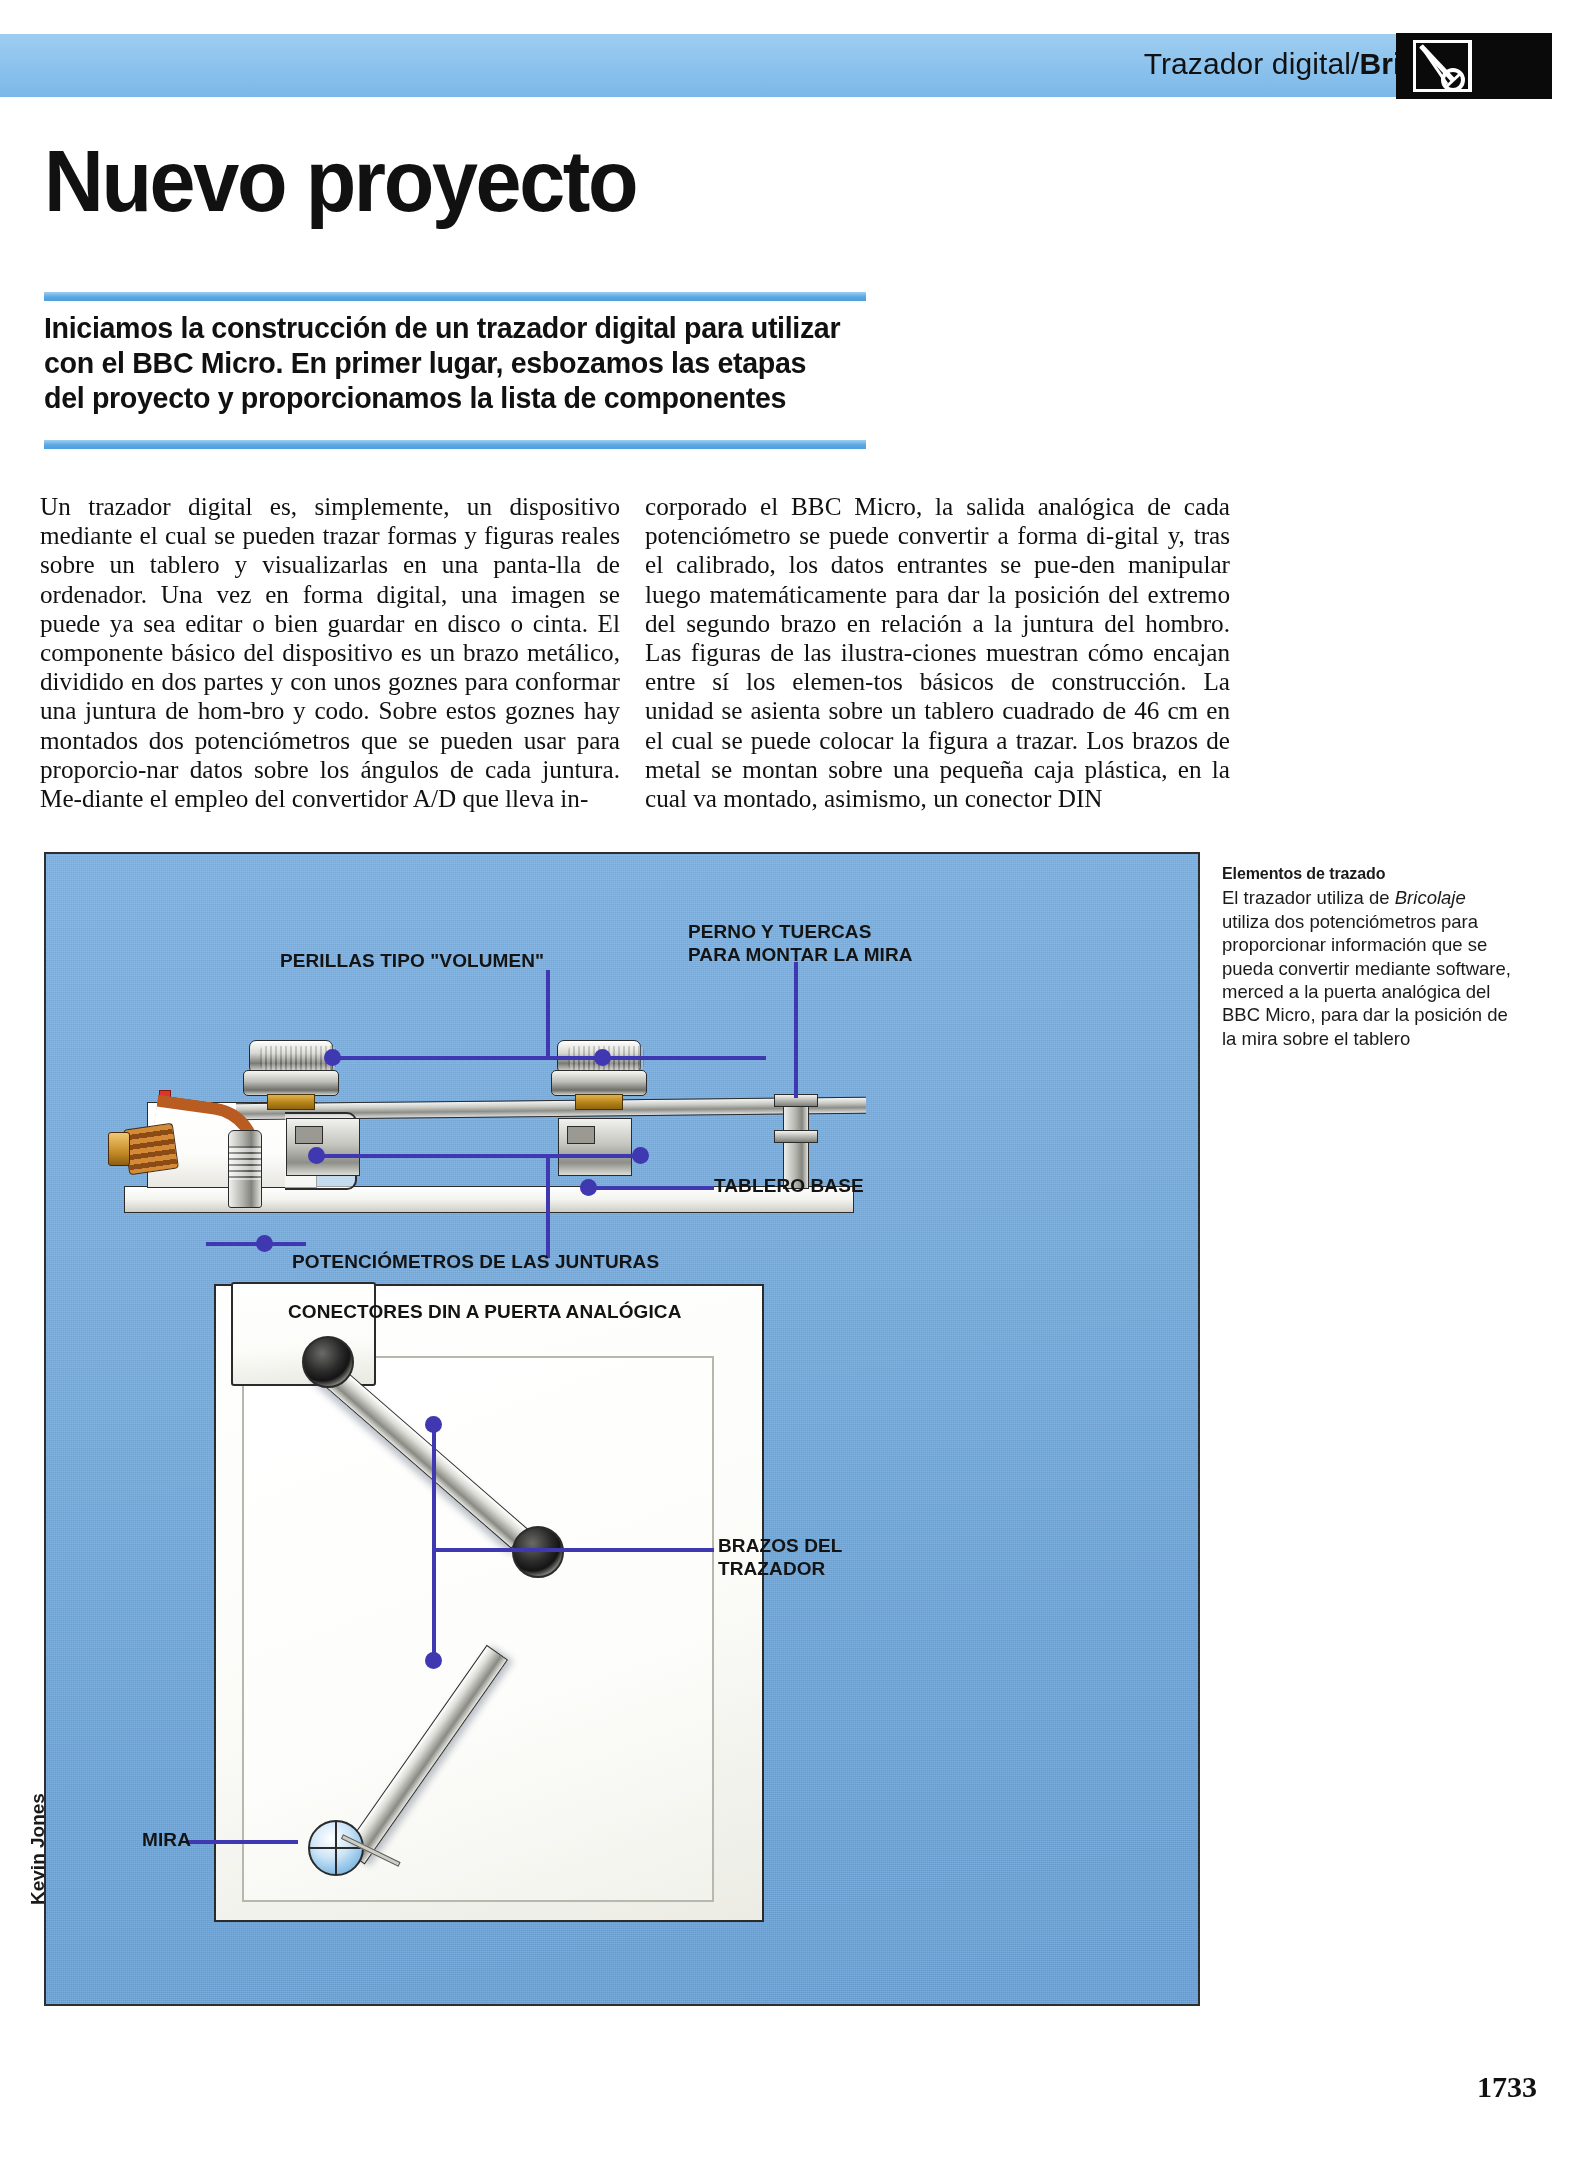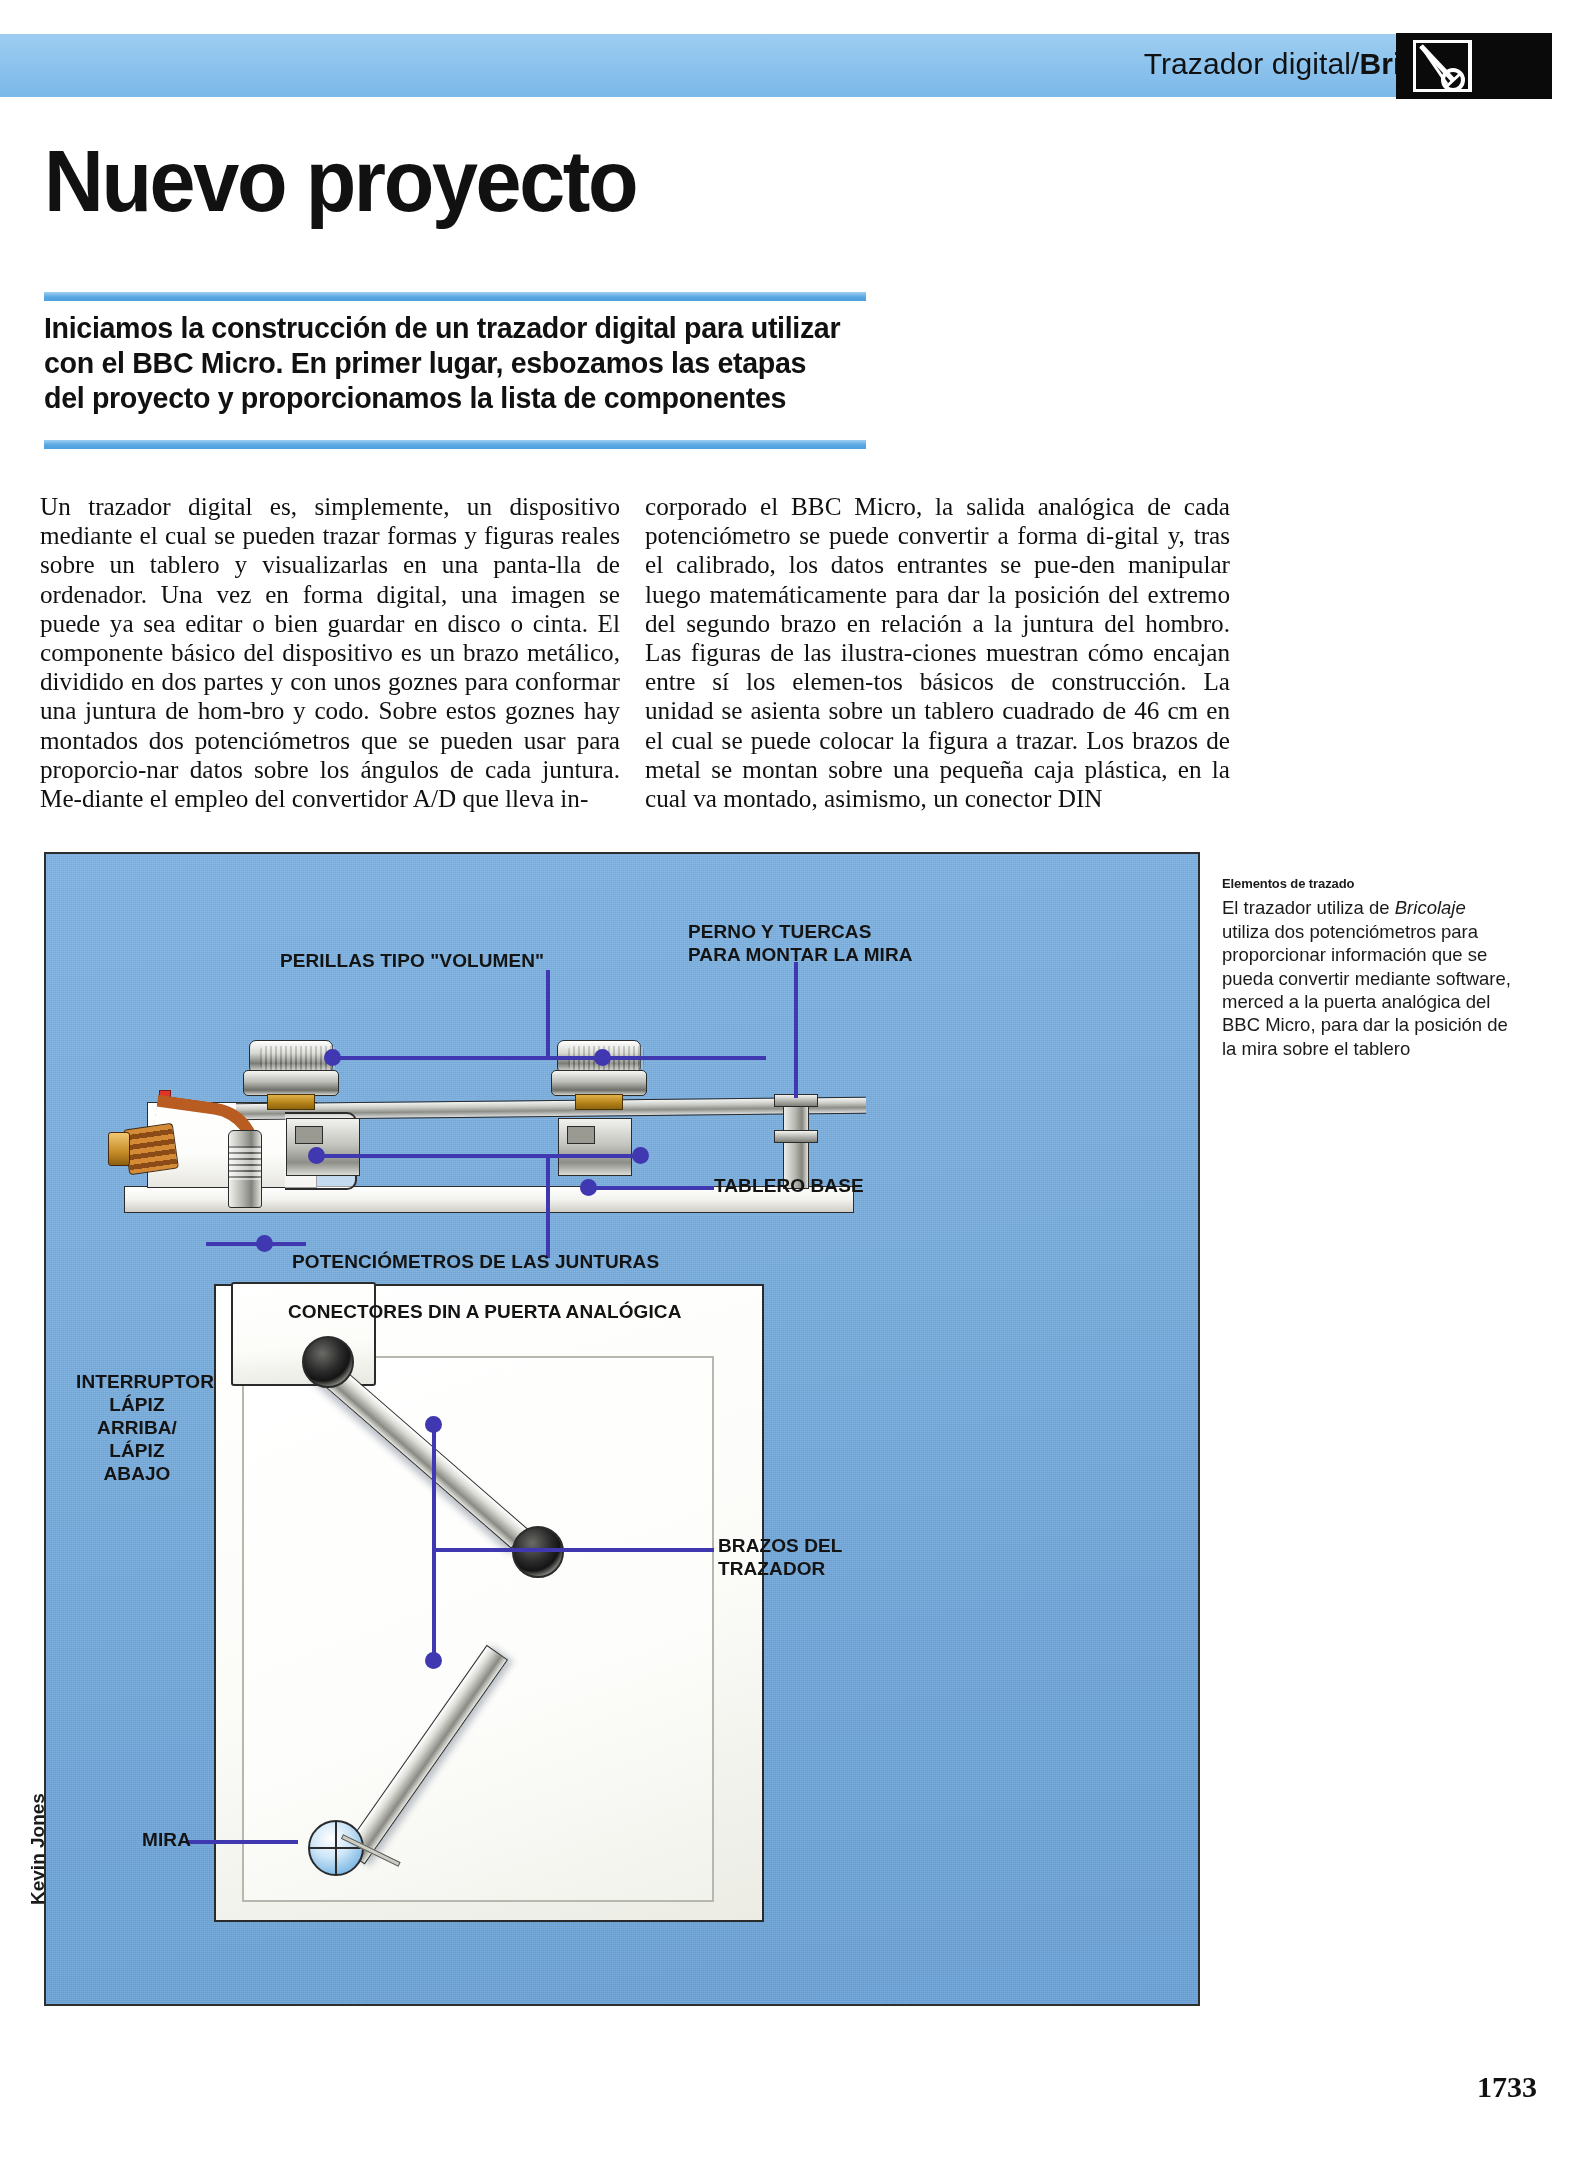--- a/index.html
+++ b/index.html
@@ -251,21 +251,21 @@
     background: linear-gradient(180deg,#f2c873 0%, #c58c27 60%, #8d5f12 100%);
     border: 1.5px solid #4a2a0b; border-radius: 3px;
   }
 
   
   .caption {
     position: absolute; left: 1222px; top: 862px; width: 290px;
     font-family: "Liberation Sans", sans-serif;
     font-size: 18.5px; line-height: 23.4px; color: #1a1a1a;
   }
-  .caption h4 { font-size: 13px; font-weight: 700; margin-bottom: 1px; letter-spacing: -0.1px; margin-top: 10px; }
+  .caption h4 { font-size: 16px; font-weight: 700; margin-bottom: 1px; letter-spacing: -0.1px; }
   .caption em { font-style: italic; }
 
   .credit {
     position: absolute; left: 27px; top: 1905px;
     font-family: "Liberation Sans", sans-serif;
     font-size: 19px; font-weight: 700; color: #1a1a1a;
     transform: rotate(-90deg); transform-origin: left top;
     white-space: nowrap;
   }
   .folio {
@@ -381,23 +381,20 @@
     <div class="dot" style="left:379px; top:798px;"></div>
     <div class="leader lv" style="left:386px; top:694px; height:112px;"></div>
 
     <div class="leader lh" style="left:140px; top:986px; width:112px;"></div>
 
     <div class="ilabel" style="left:234px; top:95px;">PERILLAS TIPO "VOLUMEN"</div>
     <div class="ilabel" style="left:642px; top:66px;">PERNO Y TUERCAS
 PARA MONTAR LA MIRA</div>
     <div class="ilabel" style="left:246px; top:396px;">POTENCIÓMETROS DE LAS JUNTURAS</div>
     <div class="ilabel" style="left:242px; top:446px;">CONECTORES DIN A PUERTA ANALÓGICA</div>
-    <div class="ilabel" style="left:30px; top:516px; text-align:center; width:122px;">INTERRUPTOR
-LÁPIZ ARRIBA/
-LÁPIZ ABAJO</div>
     <div class="ilabel" style="left:668px; top:320px;text-align:right;">TABLERO BASE</div>
     <div class="ilabel" style="left:672px; top:680px;">BRAZOS DEL
 TRAZADOR</div>
     <div class="ilabel" style="left:96px; top:974px;text-align:center;">MIRA</div>
   </div>
 
   <div class="caption">
     <h4>Elementos de trazado</h4>
     <p><span>El trazador utiliza de </span><em>Bricolaje</em><span> utiliza dos potenciómetros para proporcionar información que se pueda convertir mediante software, merced a la puerta analógica del BBC Micro, para dar la posición de la mira sobre el tablero</span></p>
   </div>

